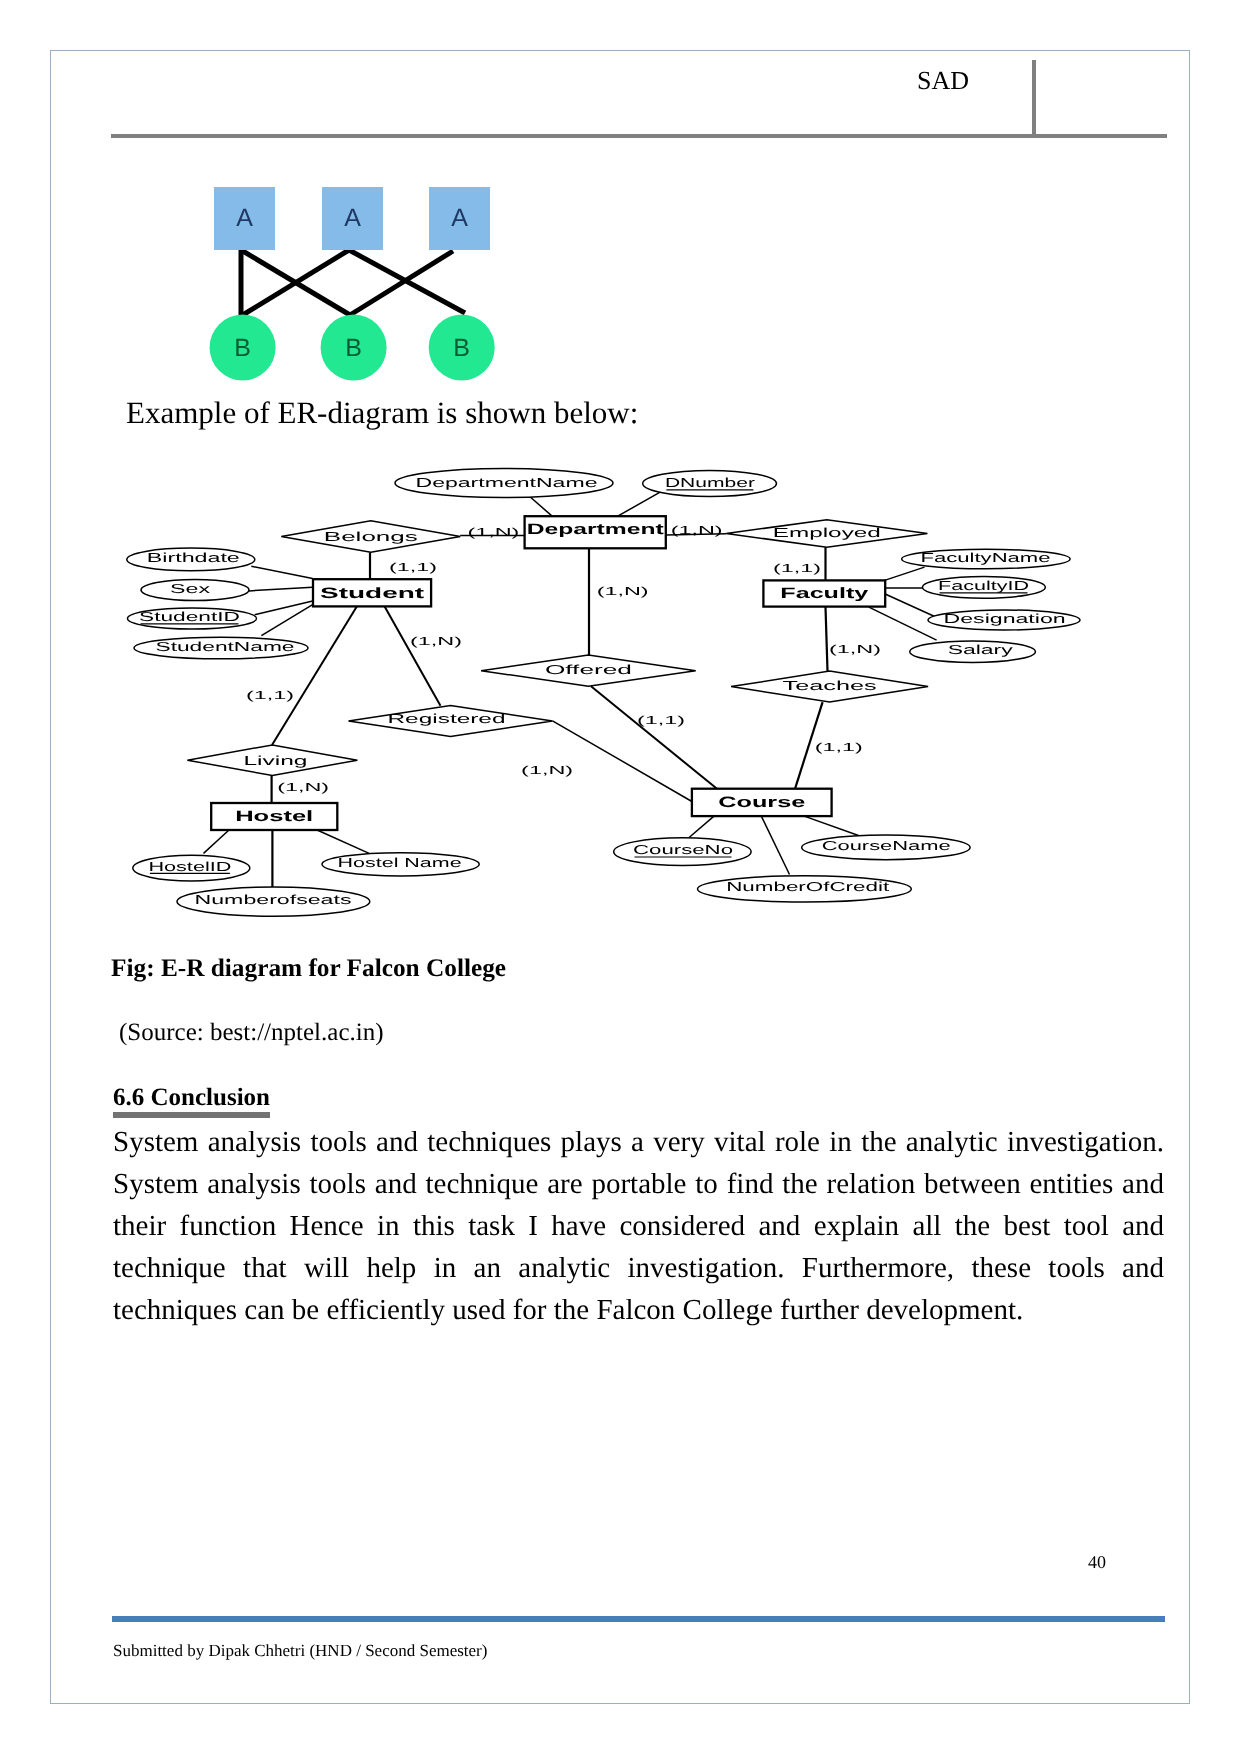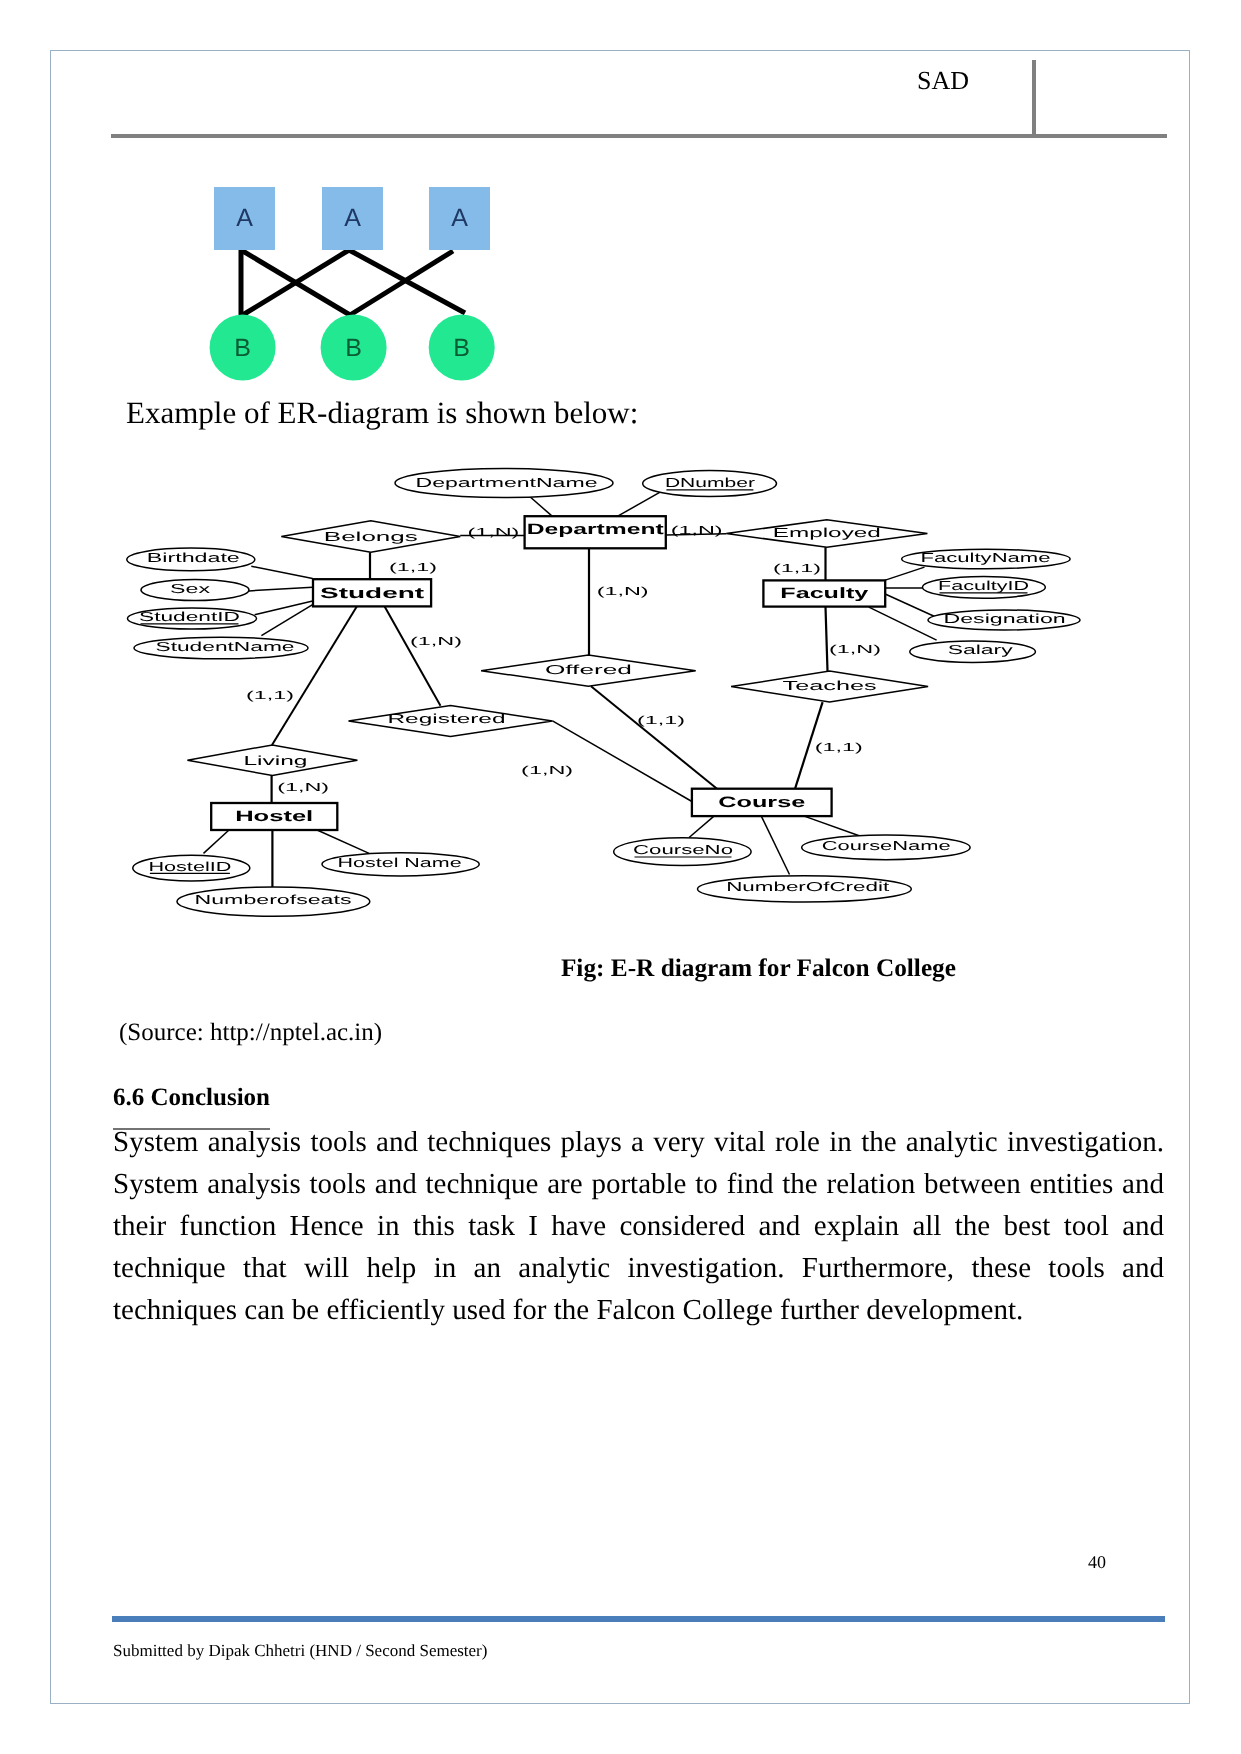--- a/index.html
+++ b/index.html
@@ -14,28 +14,28 @@
        text-align:center;font-size:26px;line-height:28px;}
   #header-vrule{position:absolute;left:1032px;top:60px;width:4px;height:78px;background:#808080;}
   #header-rule{position:absolute;left:111px;top:134px;width:1056px;height:4px;background:#808080;}
 
   #bipartite-figure{position:absolute;left:205px;top:186px;width:300px;height:210px;}
 
   #caption-example{position:absolute;left:126px;top:397px;font-size:31px;line-height:32px;}
 
   #er-figure{position:absolute;left:114px;top:452px;width:1070px;height:478px;}
 
-  #fig-caption{position:absolute;left:111px;top:952px;width:845px;text-align:right;
+  #fig-caption{position:absolute;left:111px;top:952px;width:845px;text-align:left;
       font-size:25.3px;font-weight:bold;line-height:32px;}
 
   #source-line{position:absolute;left:119px;top:1017px;font-size:25px;line-height:32px;}
 
   #conclusion-heading{position:absolute;left:113px;top:1082px;font-size:25px;font-weight:bold;
       line-height:32px;}
-  #conclusion-heading span{border-bottom:2px solid #737373;padding-bottom:17px;}
+  #conclusion-heading span{border-bottom:6px solid #737373;padding-bottom:1px;}
 
   #conclusion-body{position:absolute;left:113px;top:1121px;width:1051px;font-size:29px;
       line-height:42px;text-align:justify;}
   #conclusion-body p{margin:0;}
 
   
   #footer-rule{position:absolute;left:112px;top:1616px;width:1053px;height:6px;background:#4a7ebb;}
   #footer-text{position:absolute;left:113px;top:1635px;font-size:17px;line-height:32px;}
   #footer-page{position:absolute;left:1088px;top:1546px;font-size:18px;line-height:32px;}
 
@@ -249,21 +249,21 @@
     <text class="er-c" x="741.0" y="200.5" text-anchor="middle" textLength="52" lengthAdjust="spacingAndGlyphs">(1,N)</text>
     <text class="er-c" x="189.2" y="338.9" text-anchor="middle" textLength="52" lengthAdjust="spacingAndGlyphs">(1,N)</text>
     <text class="er-c" x="547.0" y="271.9" text-anchor="middle" textLength="48" lengthAdjust="spacingAndGlyphs">(1,1)</text>
     <text class="er-c" x="433.1" y="321.9" text-anchor="middle" textLength="52" lengthAdjust="spacingAndGlyphs">(1,N)</text>
     <text class="er-c" x="724.7" y="299.0" text-anchor="middle" textLength="48" lengthAdjust="spacingAndGlyphs">(1,1)</text>
   </g>
 </svg>
 </div>
 
 <div id="fig-caption">Fig: E-R diagram for Falcon College</div>
-<div id="source-line">(Source: http://nptel.ac.in)</div>
+<div id="source-line">(Source: best://nptel.ac.in)</div>
 
 <div id="conclusion-heading"><span>6.6 Conclusion</span></div>
 
 <div id="conclusion-body">
     <p>System analysis tools and techniques plays a very vital role in the analytic investigation. System analysis tools and technique are portable to find the relation between entities and their function Hence in this task I have considered and explain all the best tool and technique that will help in an analytic investigation. Furthermore, these tools and techniques can be efficiently used for the Falcon College further development.</p>
   </div>
 
 <div id="footer-rule"></div>
 <div id="footer-text">Submitted by Dipak Chhetri (HND / Second Semester)</div>
 <div id="footer-page">40</div>

